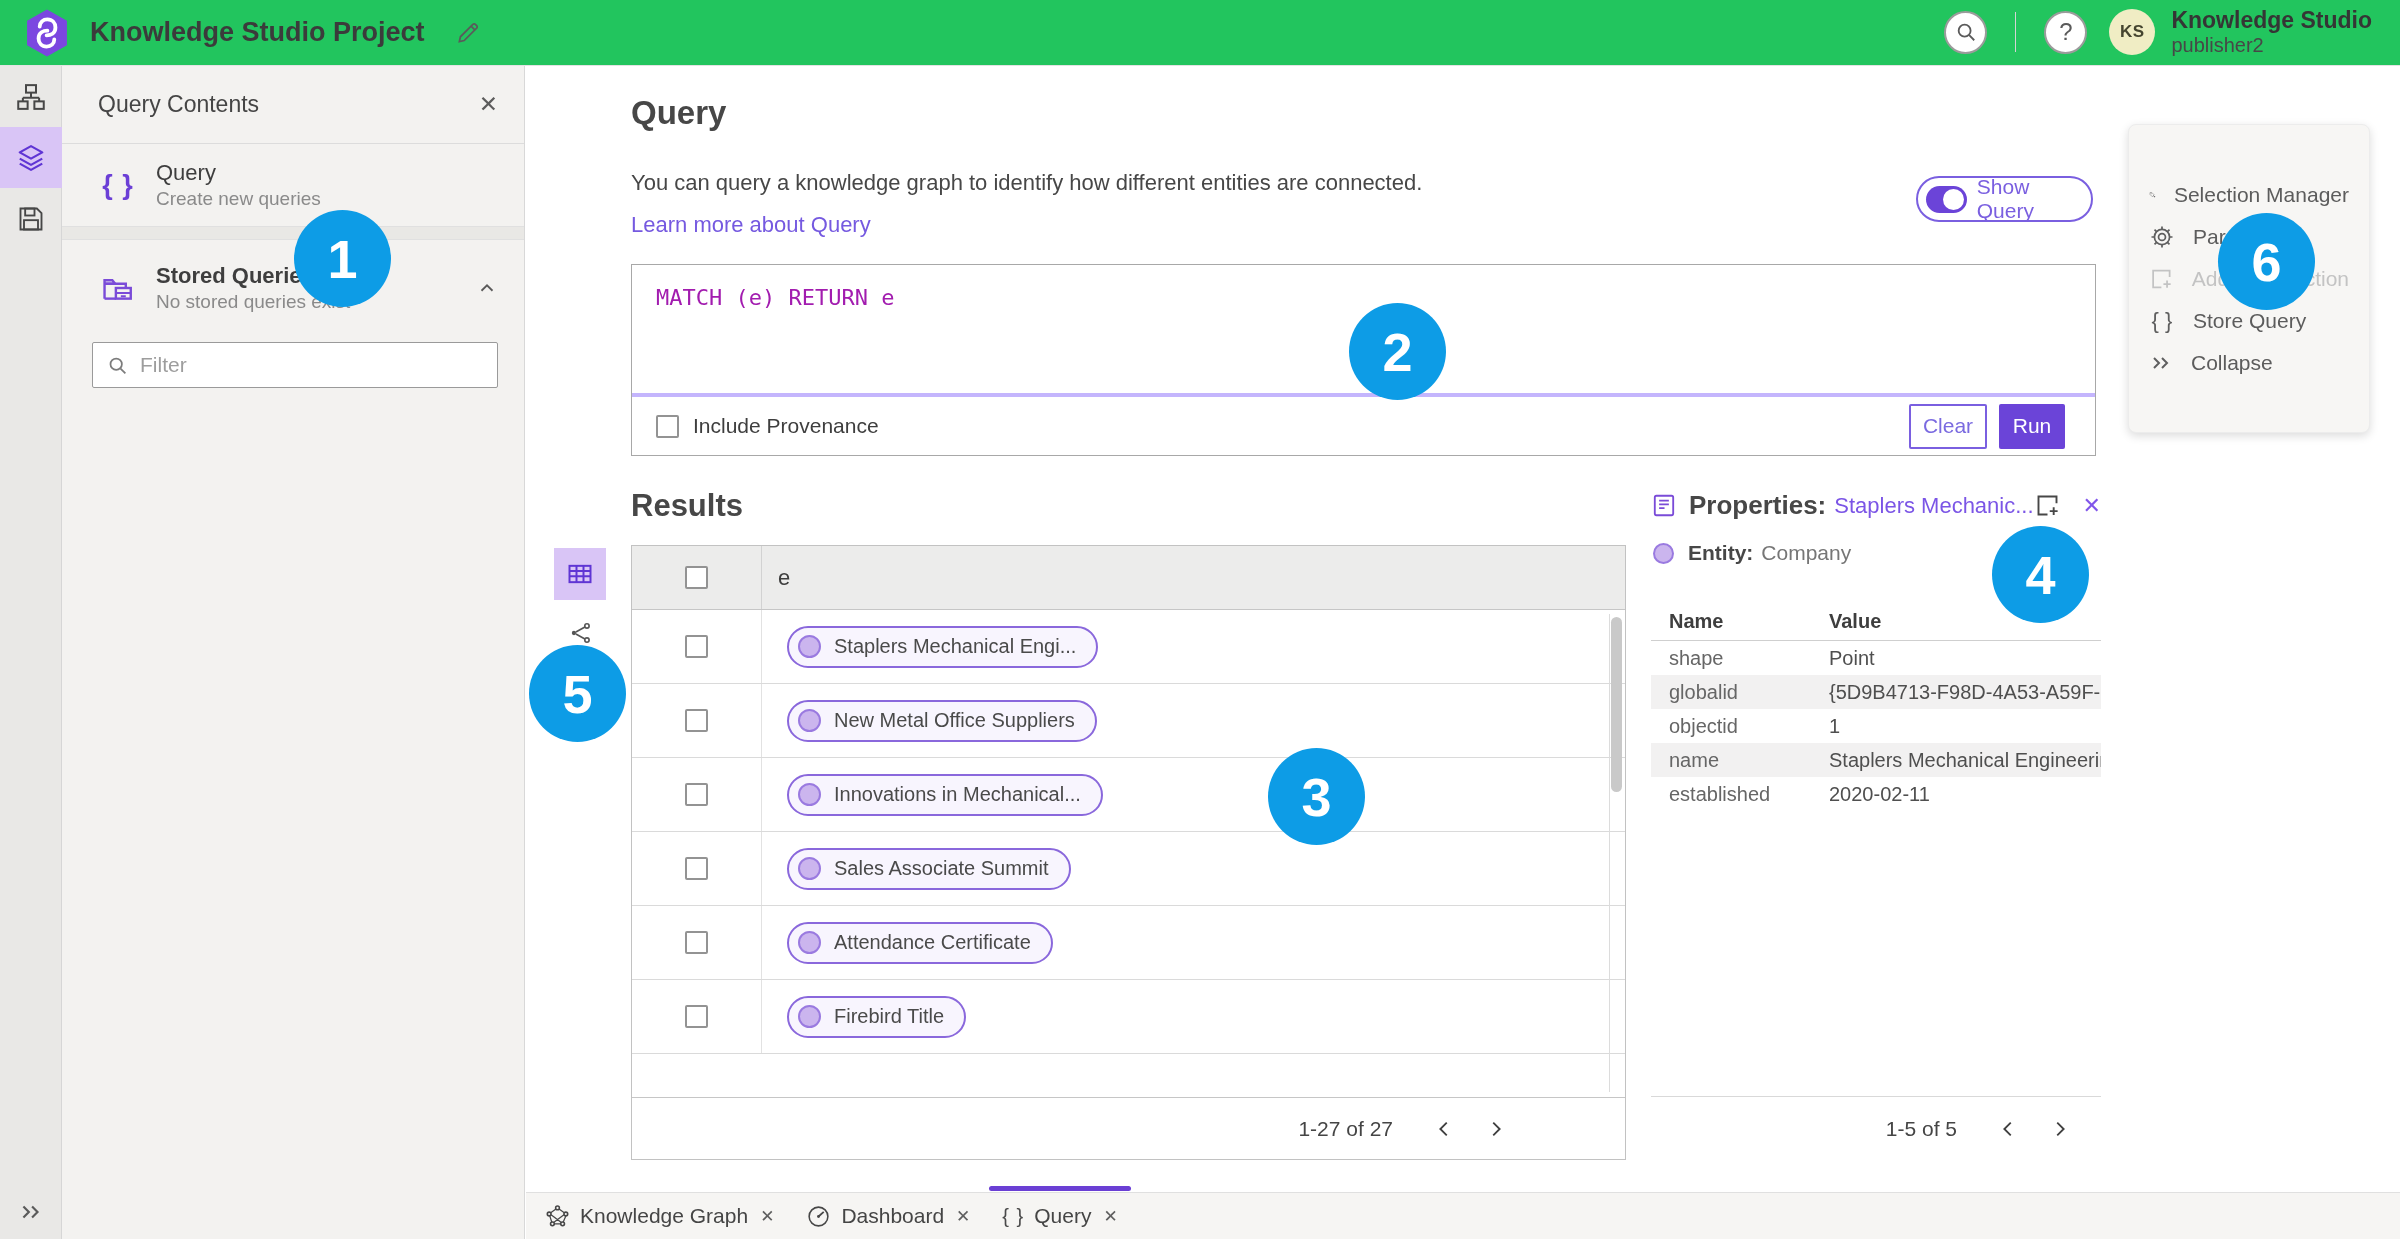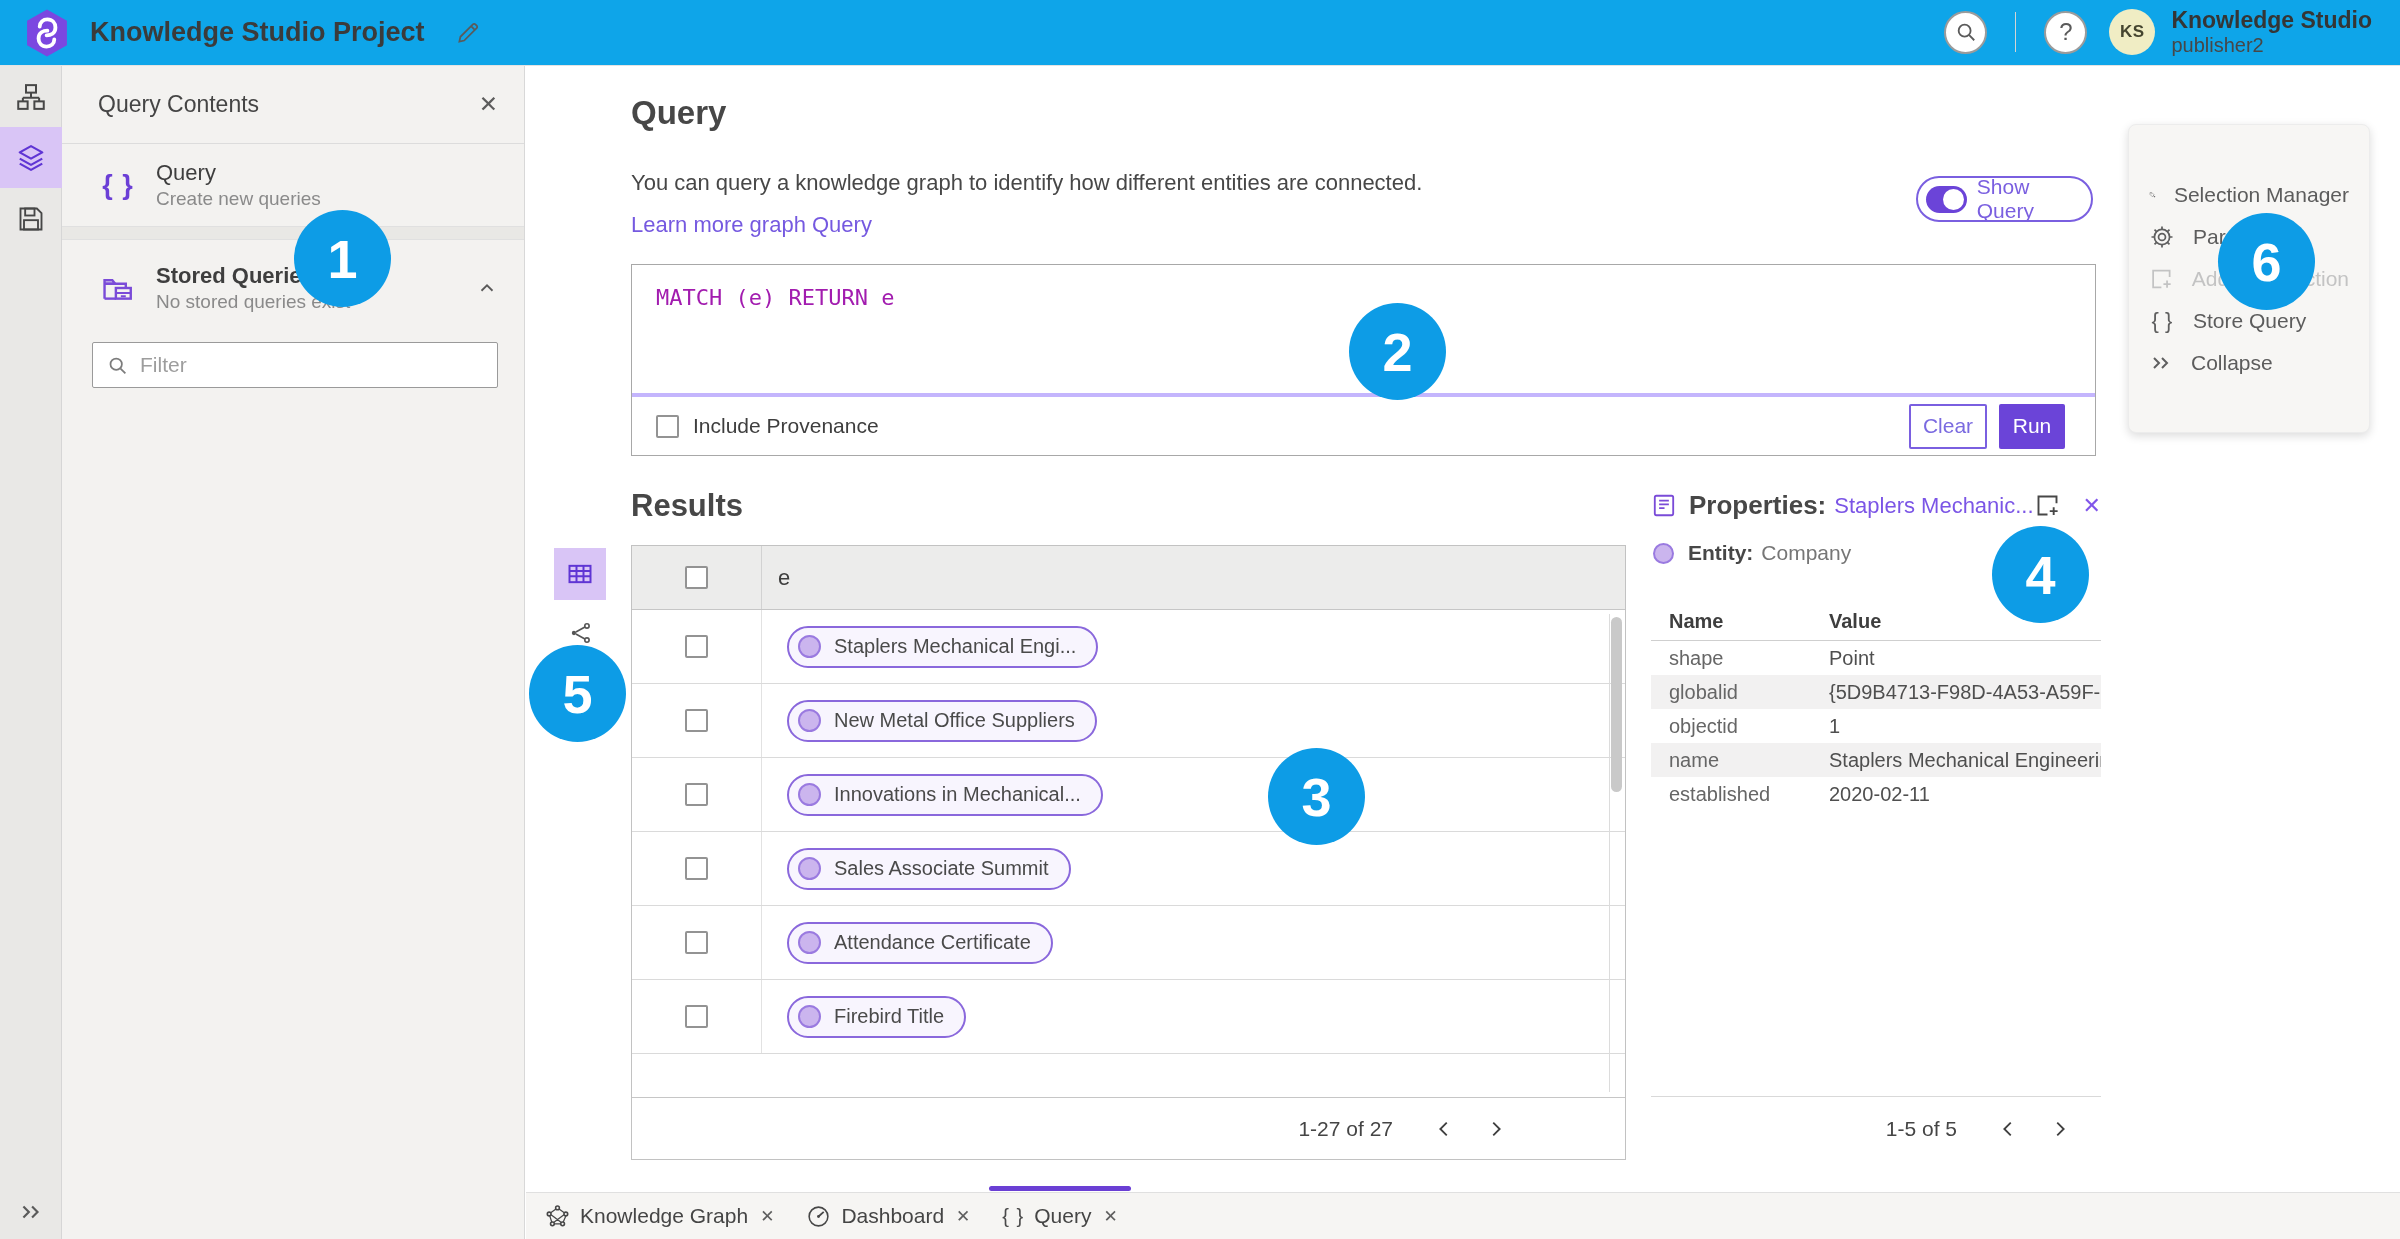--- a/index.html
+++ b/index.html
@@ -1,20 +1,20 @@
 <!DOCTYPE html>
 <html><head>
 <meta charset="utf-8">
 <style>
   * { margin:0; padding:0; box-sizing:border-box; }
   html,body { width:2400px; height:1239px; font-family:"Liberation Sans","DejaVu Sans",sans-serif; background:#fff; }
   #root { position:relative; width:2400px; height:1239px; overflow:hidden; background:#fff; }
 
   
-  .header { position:absolute; left:0; top:0; width:2400px; height:66px; background:#0ea5e9;
+  .header { position:absolute; left:0; top:0; width:2400px; height:66px; background:#22c55e;
             border-bottom:1px solid #e3e3e3; display:flex; align-items:center; z-index:20; }
   .logo { width:46px; height:50px; margin-left:24px; }
   .app-title { font-size:27px; font-weight:700; color:#3b3b3b; margin-left:20px; }
   .edit-pencil { margin-left:30px; cursor:pointer; }
   .hdr-right { margin-left:auto; display:flex; align-items:center; padding-right:28px; }
   .circle-btn { width:43px; height:43px; border:2px solid #9b9b9b; border-radius:50%;
                 display:flex; align-items:center; justify-content:center; background:#fff; }
   .hdr-divider { width:1px; height:40px; background:#d4d4d4; margin:0 28px; }
   .help-q { font-size:24px; color:#5a5a5a; font-weight:400; }
   .avatar { width:46px; height:46px; border-radius:50%; background:#f0edc4; color:#45452f;
@@ -263,21 +263,21 @@
         <circle cx="10.5" cy="10.5" r="6.5" fill="none" stroke="#7c7c7c" stroke-width="2"></circle>
         <line x1="15.5" y1="15.5" x2="21" y2="21" stroke="#7c7c7c" stroke-width="2"></line>
       </svg>
       <input class="filter-input" type="text" placeholder="Filter" style="">
     </div>
   </div>
 
   <div class="main">
     <div class="q-title">Query</div>
     <div class="q-desc">You can query a knowledge graph to identify how different entities are connected.</div>
-    <div class="q-link">Learn more graph Query</div>
+    <div class="q-link">Learn more about Query</div>
 
     <div class="show-toggle">
       <span class="switch">
           <span class="knob"></span>
         </span>
       <span class="lbl">Show Query</span>
     </div>
 
     <div class="editor">
       <div class="editor-code">MATCH (e) RETURN e</div>

